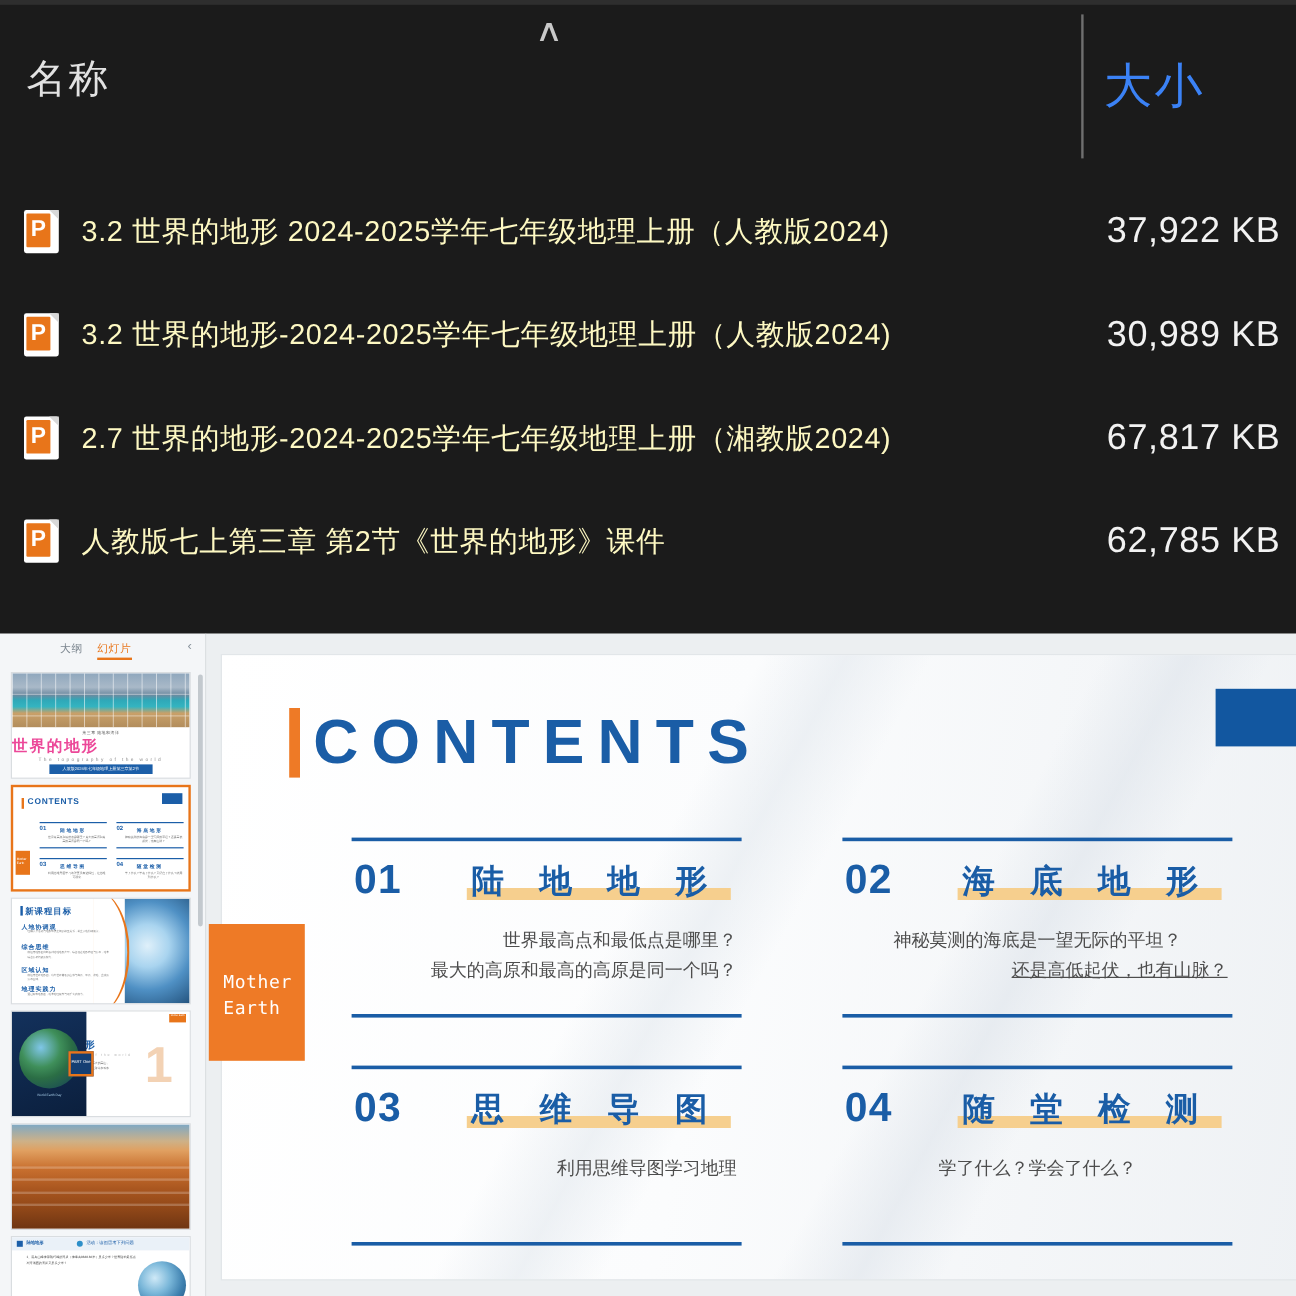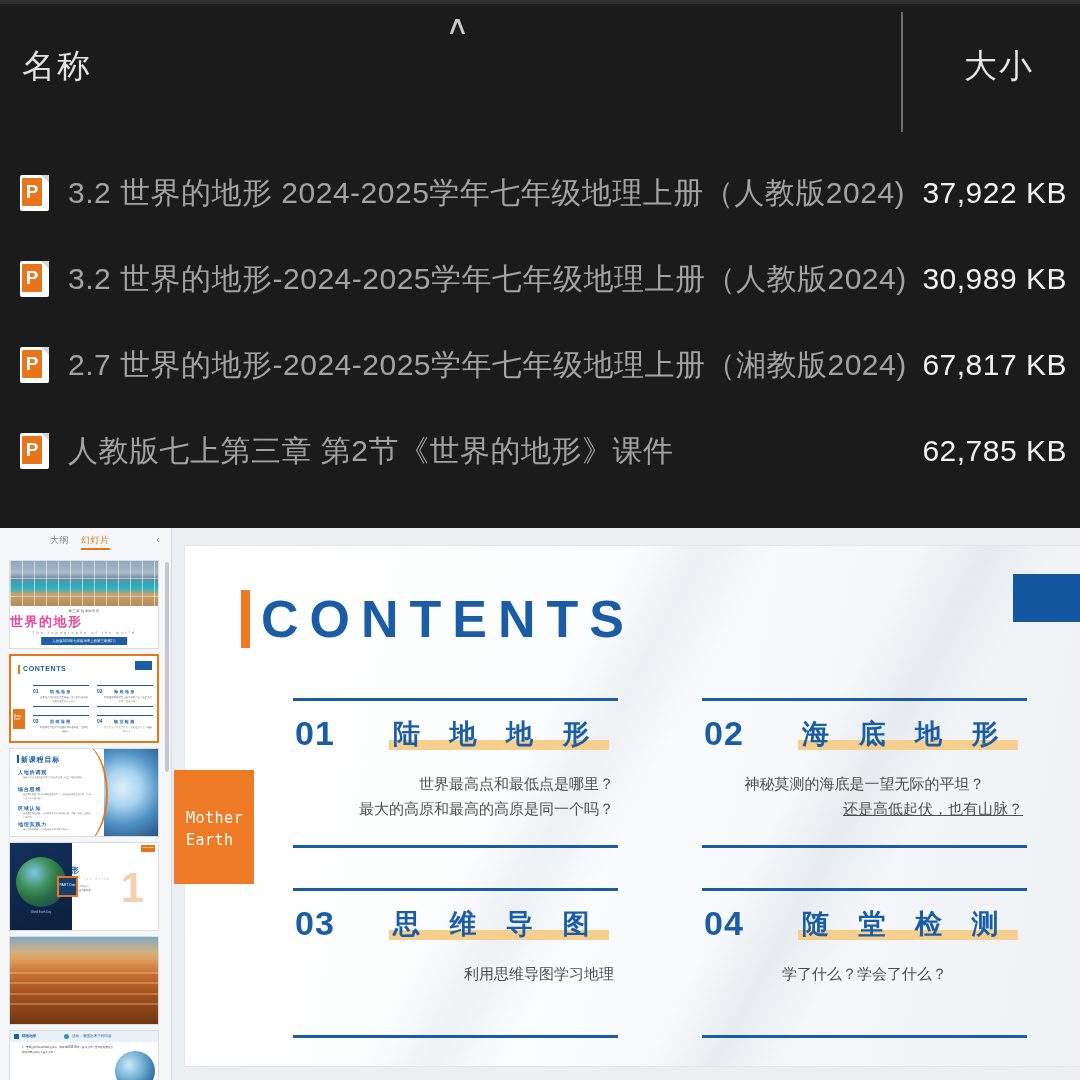--- a/index.html
+++ b/index.html
@@ -21,22 +21,22 @@
     background: #2e2e2e;
   }
   .fe-header {
     position: absolute; left: 0; top: 4px; width: 1080px; height: 126px;
   }
   .fe-col-name {
     position: absolute; left: 22px; top: 40px;
     font-size: 33px; color: #e2e2e2; letter-spacing: 2px;
   }
   .fe-col-size {
-    position: absolute; left: 964px; top: 40px;
-    font-size: 33px; color: #e5e5e5; letter-spacing: 2px;
+    position: absolute; left: 920px; top: 40px;
+    font-size: 40px; color: #3b82f6; letter-spacing: 2px;
   }
   .fe-col-divider {
     position: absolute; left: 901px; top: 8px; width: 2px; height: 120px;
     background: #6f6f6f;
   }
   .fe-sort-caret {
     position: absolute; left: 448px; top: 8px;
     font-size: 26px; color: #c9c9c9; line-height: 1;
     transform: scaleX(1.25);
   }
@@ -62,21 +62,21 @@
     border-radius: 1px;
   }
   .fe-icon::before {
     content: "";
     position: absolute; right: 0; top: 0;
     border-top: 8px solid #d8d8d8;
     border-left: 8px solid transparent;
   }
   .fe-name {
     margin-left: 19px;
-    font-size: 30px; color: #a3a3a3; letter-spacing: 0.5px;
+    font-size: 24px; color: #fef9c3; letter-spacing: 0.5px;
     white-space: nowrap;
   }
   .fe-size {
     position: absolute; right: 13px; top: 50%; transform: translateY(-50%);
     font-size: 30px; color: #f2f2f2; letter-spacing: 0.5px;
     white-space: nowrap;
   }
 
   
   #ppt-app {

